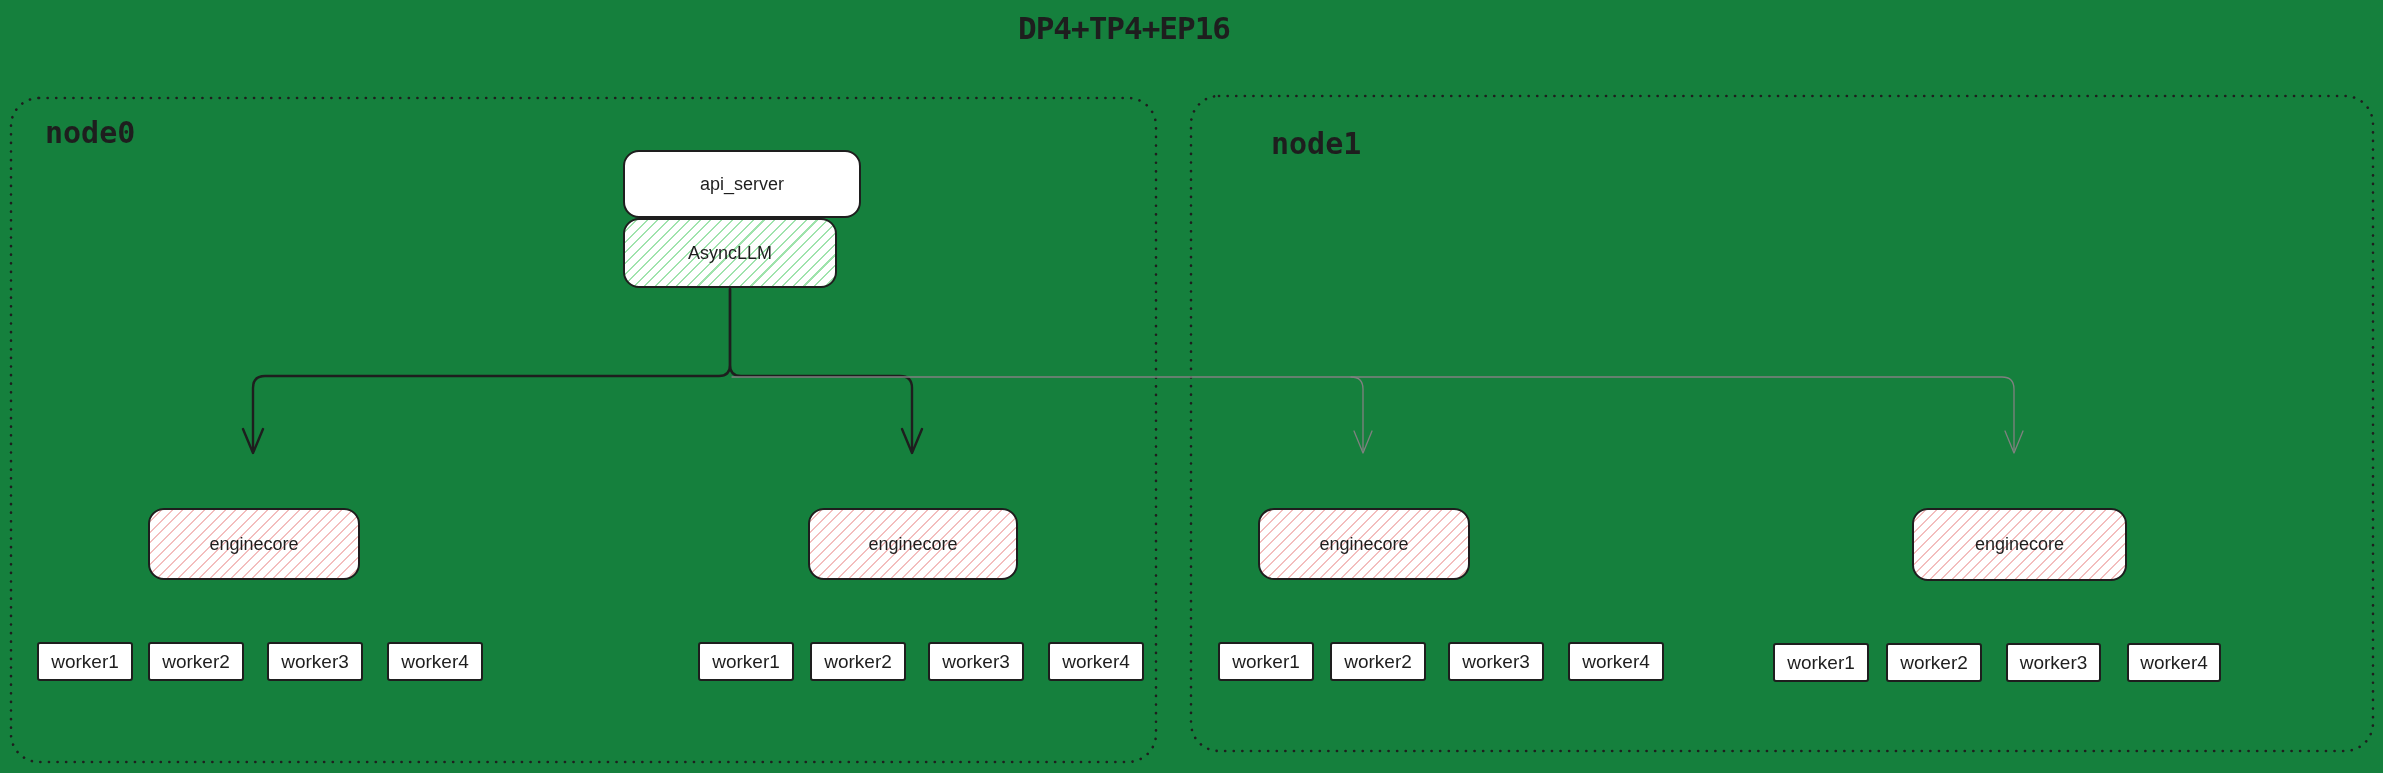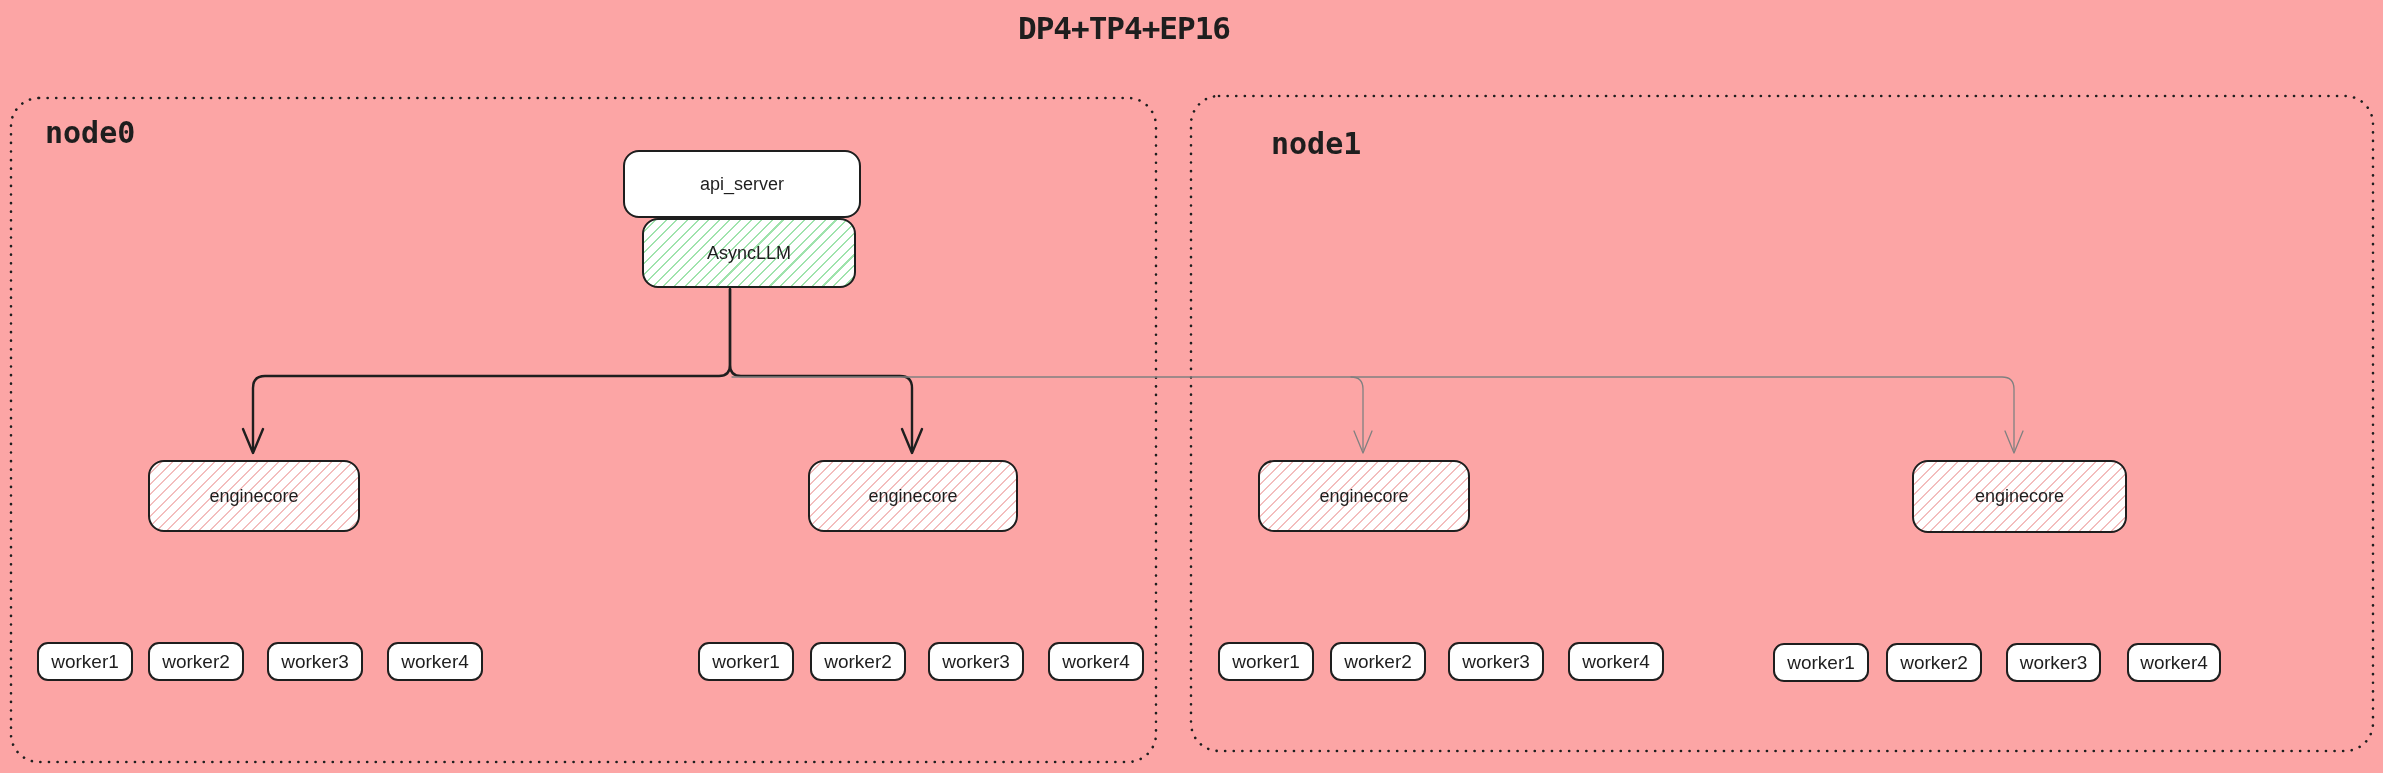--- a/index.html
+++ b/index.html
@@ -1,19 +1,19 @@
 <!DOCTYPE html>
 <html><head>
 <meta charset="utf-8">
 <style>
   html,body{margin:0;padding:0;background:#ffffff;}
   #canvas{
     position:relative;
     width:2383px;height:773px;
-    background:#fca5a5;
+    background:#15803d;
     font-family:"Liberation Sans",sans-serif;
     color:#1e1e1e;
     overflow:hidden;
   }
   .abs{position:absolute;}
   .title{
     font-family:"DejaVu Sans Mono",monospace;
     font-weight:bold;
     font-size:31px;
     letter-spacing:-1px;
@@ -37,27 +37,28 @@
     font-size:18px;
     white-space:nowrap;
   }
   .hatch-green{
     background-image:repeating-linear-gradient(135deg,#9fe3ac 0 1.5px,transparent 1.5px 7.5px);
     background-color:#ffffff;
   }
   .hatch-pink{
     background-image:repeating-linear-gradient(135deg,#f3bdbd 0 1.4px,transparent 1.4px 7.5px);
     background-color:#ffffff;
+    margin-top:48px;
   }
   .worker{
     position:absolute;
     box-sizing:border-box;
     width:96px;height:39px;
     border:2px solid #1e1e1e;
-    border-radius:11px;
+    border-radius:3px;
     background:#ffffff;
     display:flex;
     align-items:center;
     justify-content:center;
     font-size:19px;
     white-space:nowrap;
   }
   svg.overlay{position:absolute;left:0;top:0;pointer-events:none;}
 </style>
 </head>
@@ -80,21 +81,21 @@
     <path d="M 1351 377 Q 1363 377 1363 389 L 1363 450" fill="none" stroke="#808080" stroke-width="1.3" stroke-linecap="round" stroke-linejoin="round"></path>
     <path d="M 1354 431 L 1363 453 L 1372 431" fill="none" stroke="#808080" stroke-width="1.3" stroke-linecap="round" stroke-linejoin="round"></path>
   </svg>
 
   <div class="abs title" style="left:1018px;top:10px;">DP4+TP4+EP16</div>
 
   <div class="abs node-label" style="left:45px;top:115px;">node0</div>
   <div class="abs node-label" style="left:1271px;top:126px;">node1</div>
 
   <div class="box" style="left:623px;top:150px;width:238px;height:68px;">api_server</div>
-  <div class="box hatch-green" style="left:623px;top:218px;width:214px;height:70px;margin-left:19px;">AsyncLLM</div>
+  <div class="box hatch-green" style="left:623px;top:218px;width:214px;height:70px;">AsyncLLM</div>
 
   <div class="box hatch-pink" style="left:148px;top:460px;width:212px;height:72px;">enginecore</div>
   <div class="box hatch-pink" style="left:808px;top:460px;width:210px;height:72px;">enginecore</div>
   <div class="box hatch-pink" style="left:1258px;top:460px;width:212px;height:72px;">enginecore</div>
   <div class="box hatch-pink" style="left:1912px;top:460px;width:215px;height:73px;">enginecore</div>
 
   <div class="worker" style="left:37px;top:642px;">worker1</div>
   <div class="worker" style="left:148px;top:642px;">worker2</div>
   <div class="worker" style="left:267px;top:642px;">worker3</div>
   <div class="worker" style="left:387px;top:642px;">worker4</div>

